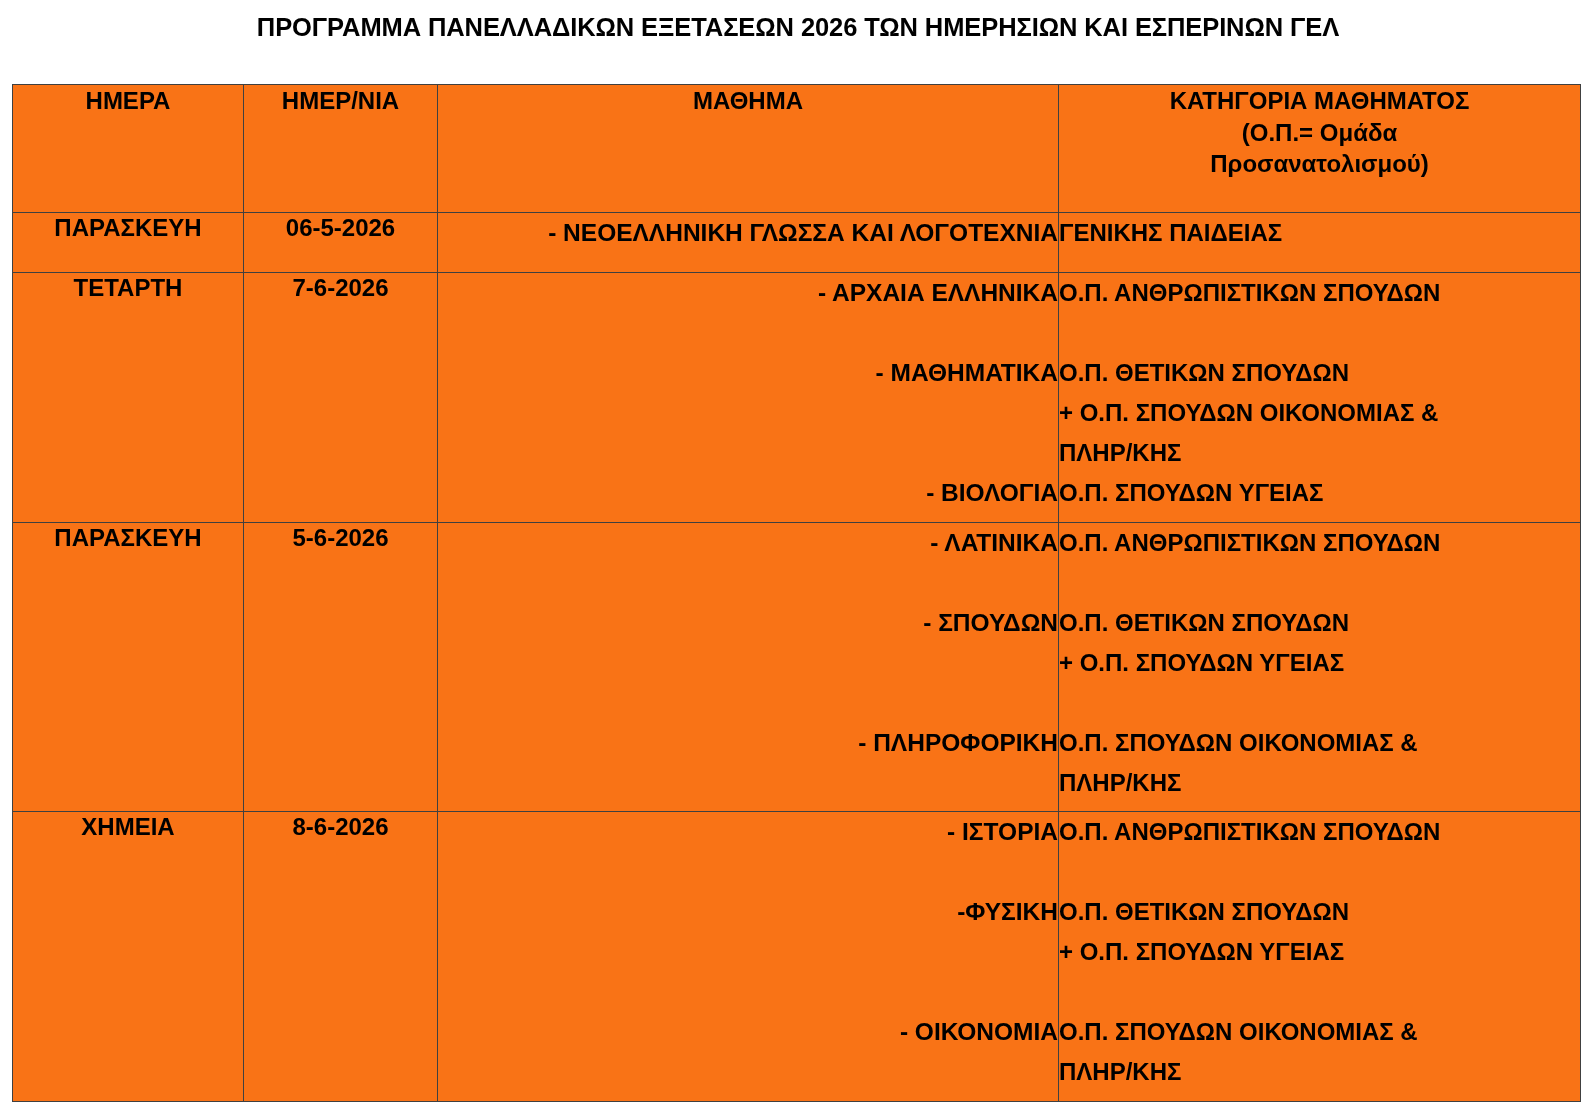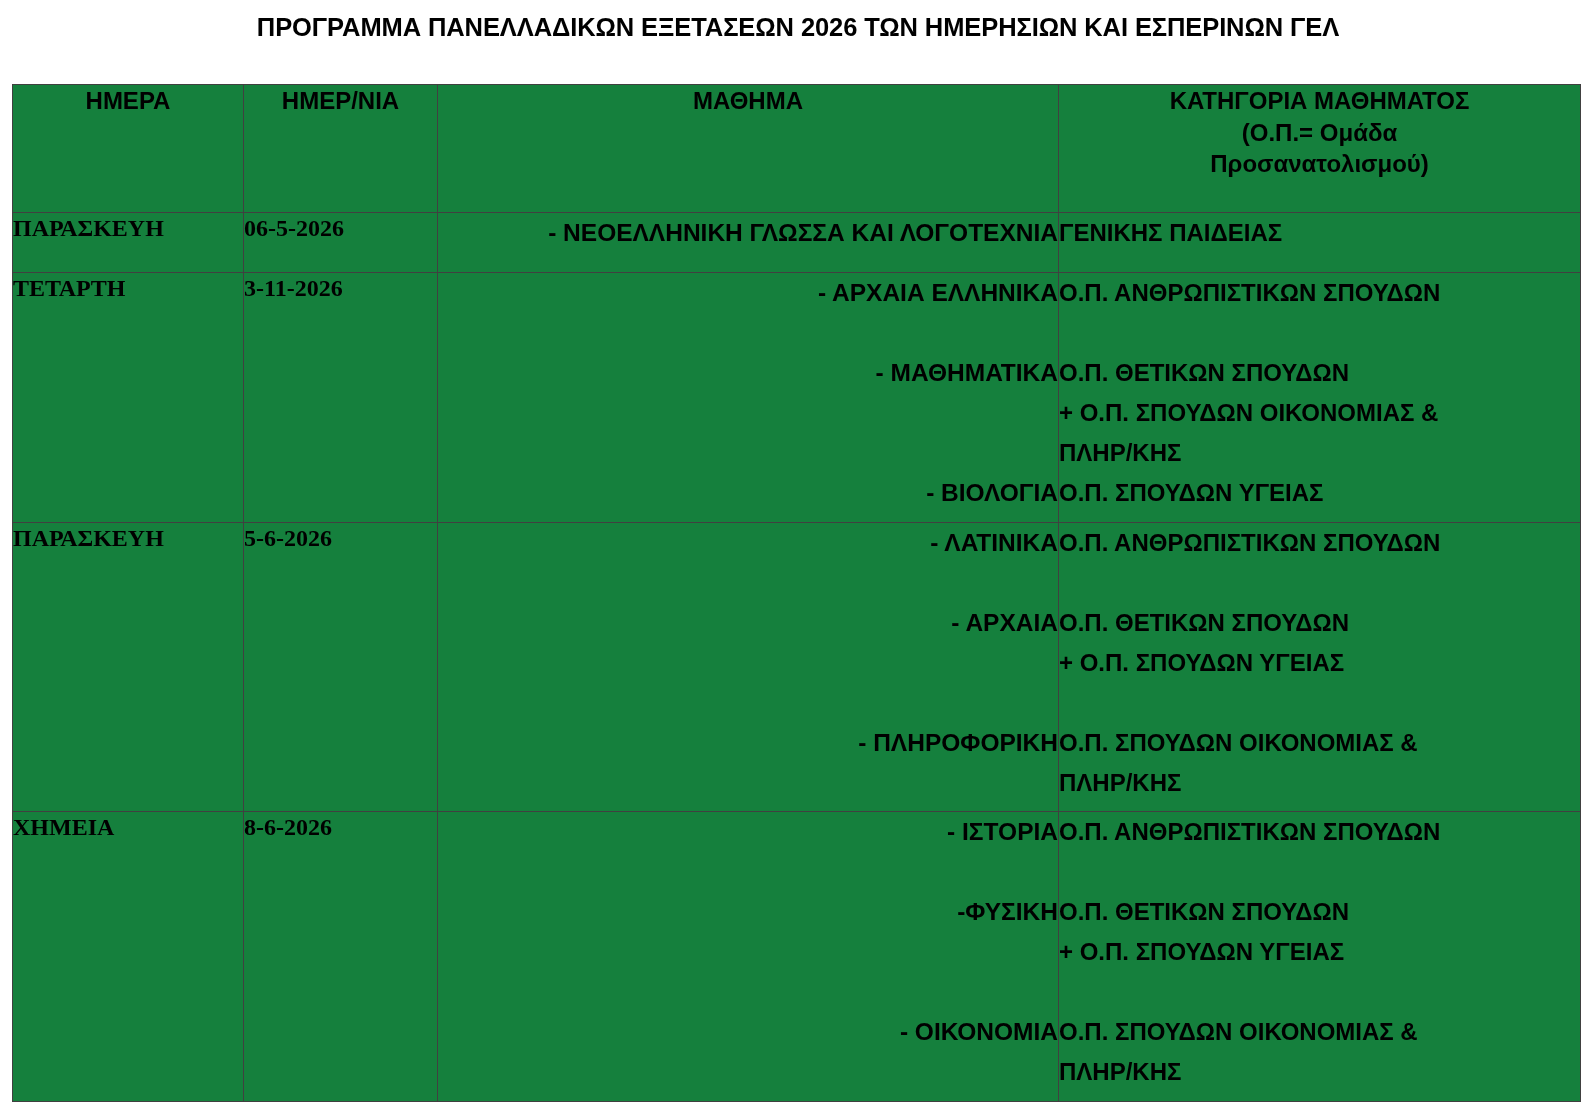--- a/index.html
+++ b/index.html
@@ -43,21 +43,21 @@
     top: 84px;
     width: 1568px;
     border-collapse: collapse;
     table-layout: fixed;
   }
   .exam-table td,
   .exam-table th {
     border: 1.7px solid #404040;
     padding: 0;
     vertical-align: top;
-    background: #15803d;
+    background: #f97316;
   }
 
   
   col.c-day   { width: 231px; }
   col.c-date  { width: 194px; }
   col.c-subj  { width: 621px; }
   col.c-cat   { width: 522px; }
 
   
   .hdr-cell {
@@ -66,26 +66,25 @@
     vertical-align: middle;
     font-size: 24px;
     font-weight: bold;
     line-height: 1.32;
   }
   .hdr-cell .hline { display: block; }
 
   
   .cell-day,
   .cell-date {
-    text-align: left;
+    text-align: center;
     font-size: 24px;
     font-weight: bold;
     padding-top: 9px;
     line-height: 1.25;
-    font-family: Liberation Serif, serif;
   }
   .cell-subj {
     text-align: right;
     font-size: 24.5px;
     font-weight: bold;
     padding-top: 9px;
     line-height: 1.0;
   }
   .cell-cat {
     text-align: left;
@@ -144,21 +143,21 @@
         <td class="cell-subj">
           <span class="txt-line">- ΝΕΟΕΛΛΗΝΙΚΗ ΓΛΩΣΣΑ ΚΑΙ ΛΟΓΟΤΕΧΝΙΑ</span>
         </td>
         <td class="cell-cat">
           <span class="txt-line">ΓΕΝΙΚΗΣ ΠΑΙΔΕΙΑΣ</span>
         </td>
       </tr>
 
       <tr class="row-h-2">
         <td class="cell-day">ΤΕΤΑΡΤΗ</td>
-        <td class="cell-date">3-11-2026</td>
+        <td class="cell-date">7-6-2026</td>
         <td class="cell-subj">
           <span class="txt-line">- ΑΡΧΑΙΑ ΕΛΛΗΝΙΚΑ</span>
           <span class="txt-line blank"></span>
           <span class="txt-line">- ΜΑΘΗΜΑΤΙΚΑ</span>
           <span class="txt-line blank"></span>
           <span class="txt-line blank"></span>
           <span class="txt-line">- ΒΙΟΛΟΓΙΑ</span>
         </td>
         <td class="cell-cat">
           <span class="txt-line">Ο.Π. ΑΝΘΡΩΠΙΣΤΙΚΩΝ ΣΠΟΥΔΩΝ</span>
@@ -169,21 +168,21 @@
           <span class="txt-line">Ο.Π. ΣΠΟΥΔΩΝ ΥΓΕΙΑΣ</span>
         </td>
       </tr>
 
       <tr class="row-h-3">
         <td class="cell-day">ΠΑΡΑΣΚΕΥΗ</td>
         <td class="cell-date">5-6-2026</td>
         <td class="cell-subj">
           <span class="txt-line">- ΛΑΤΙΝΙΚΑ</span>
           <span class="txt-line blank"></span>
-          <span class="txt-line">- ΑΡΧΑΙΑ</span>
+          <span class="txt-line">- ΣΠΟΥΔΩΝ</span>
           <span class="txt-line blank"></span>
           <span class="txt-line blank"></span>
           <span class="txt-line">- ΠΛΗΡΟΦΟΡΙΚΗ</span>
         </td>
         <td class="cell-cat">
           <span class="txt-line">Ο.Π. ΑΝΘΡΩΠΙΣΤΙΚΩΝ ΣΠΟΥΔΩΝ</span>
           <span class="txt-line blank"></span>
           <span class="txt-line">Ο.Π. ΘΕΤΙΚΩΝ ΣΠΟΥΔΩΝ</span>
           <span class="txt-line">+ Ο.Π. ΣΠΟΥΔΩΝ ΥΓΕΙΑΣ</span>
           <span class="txt-line blank"></span>

